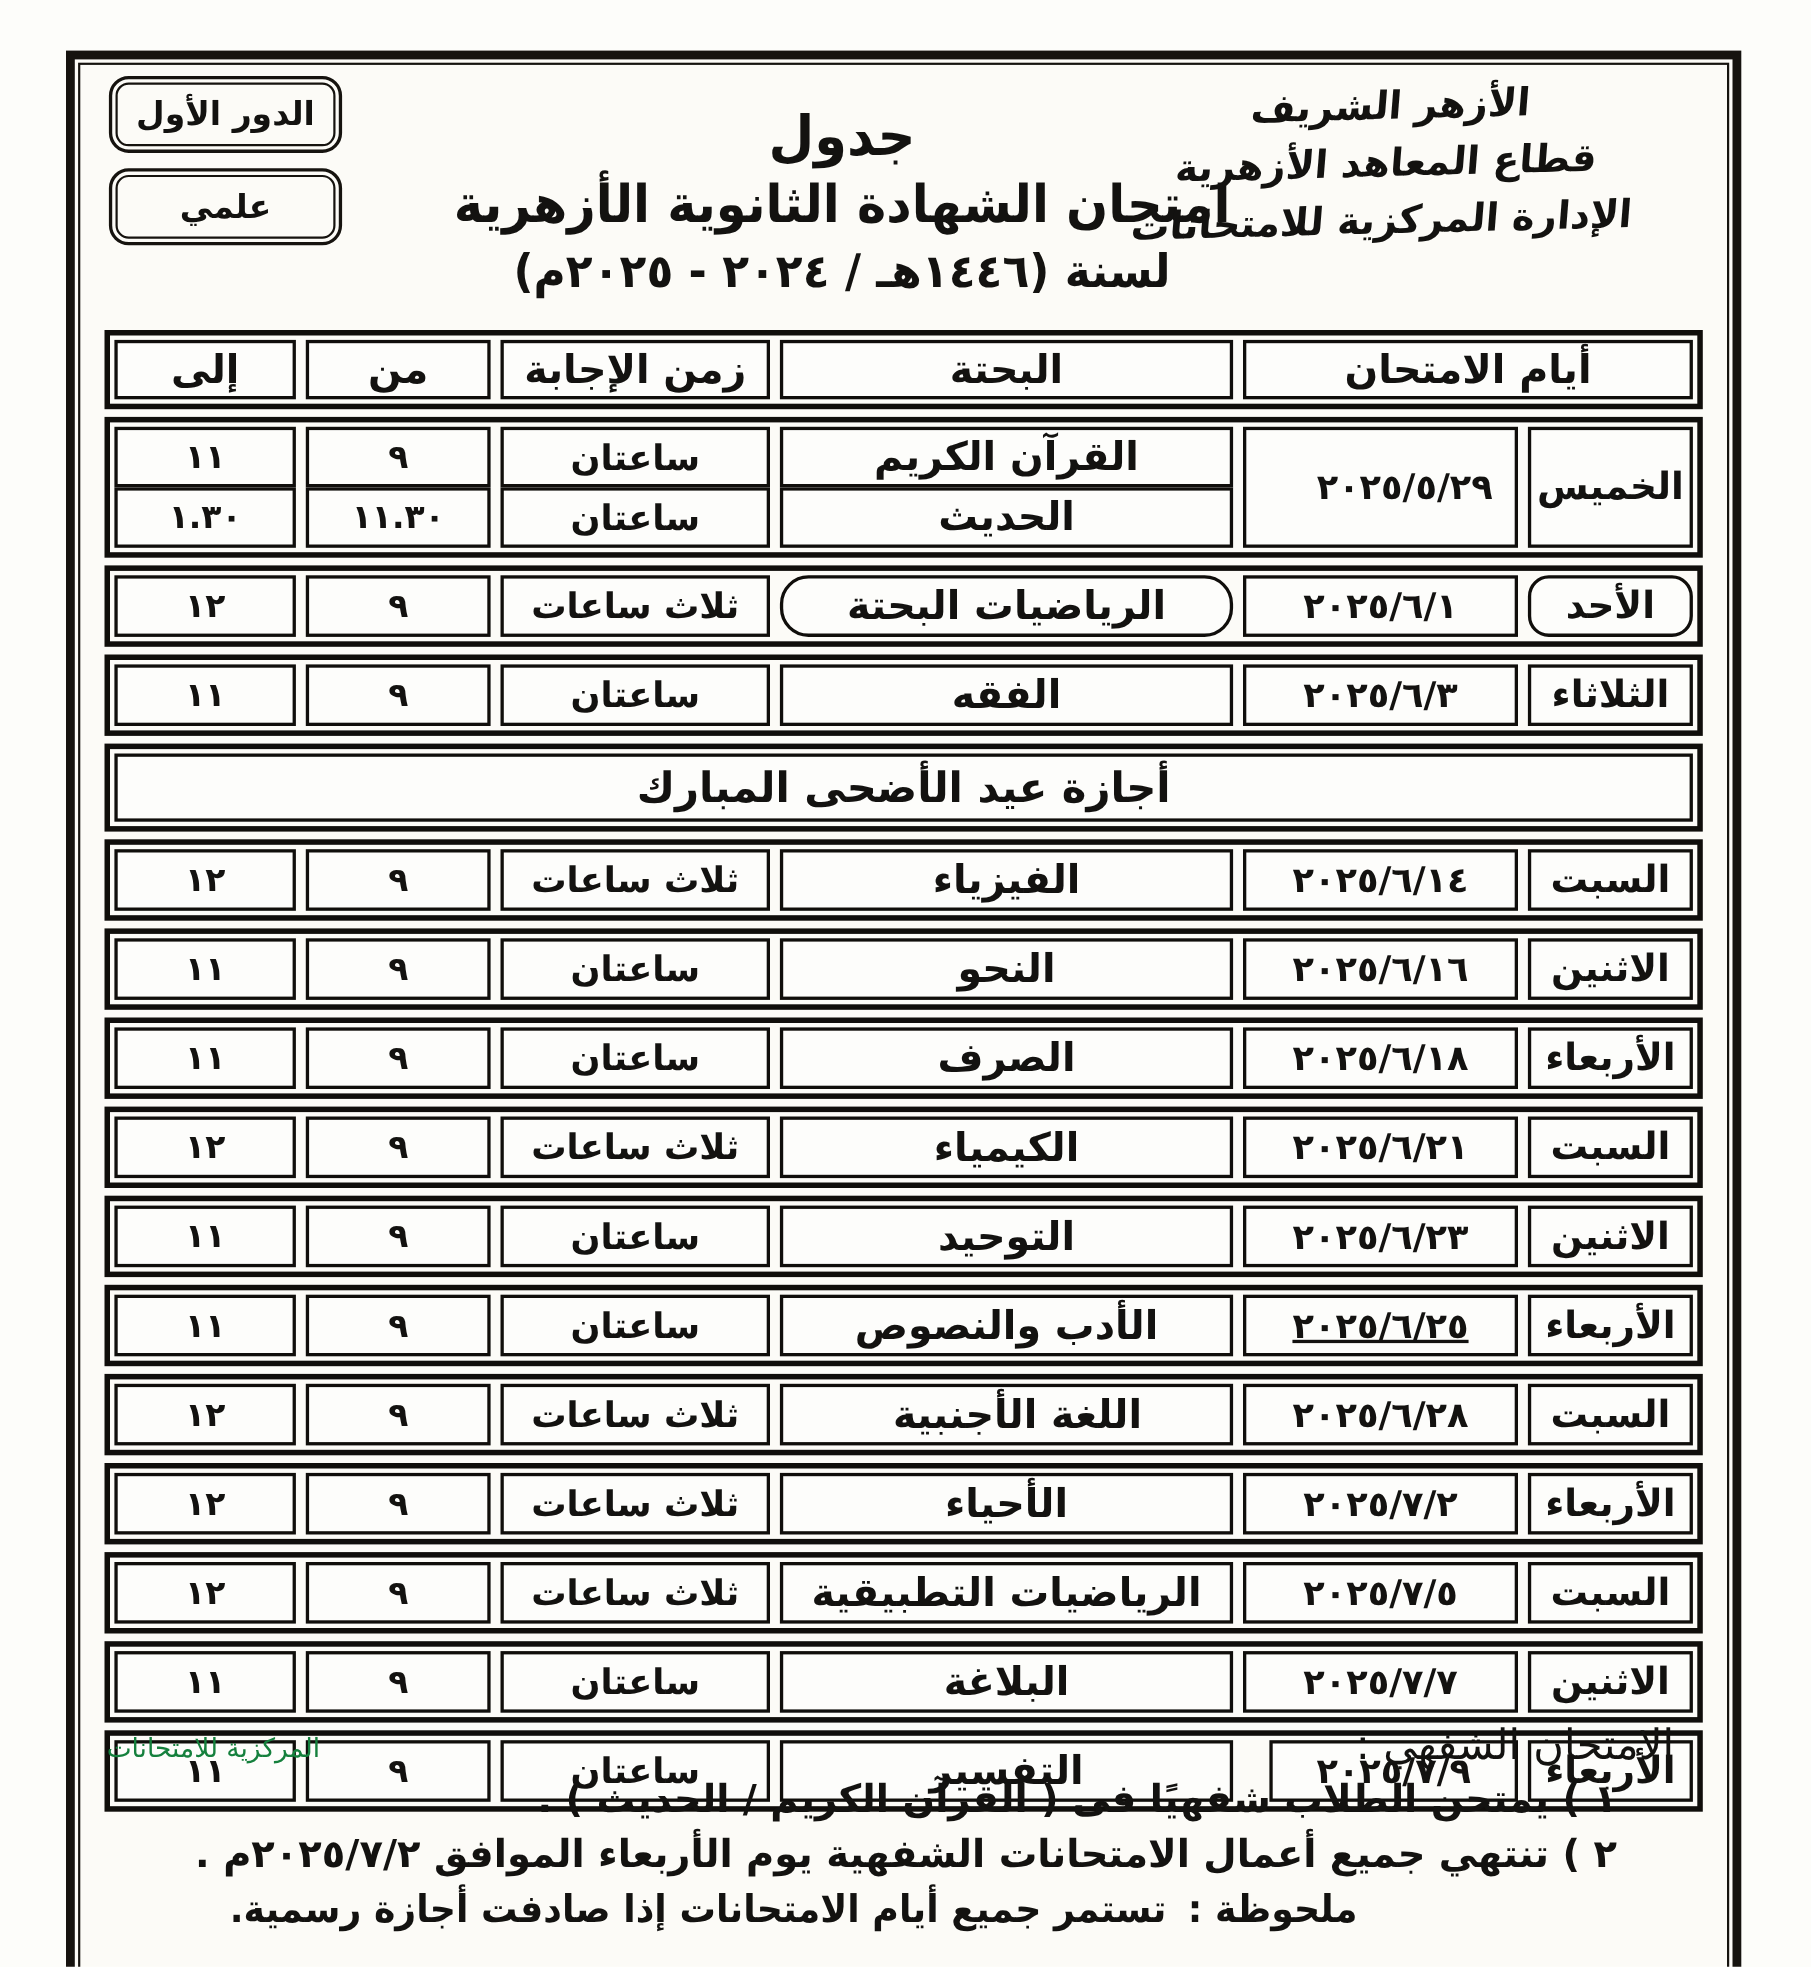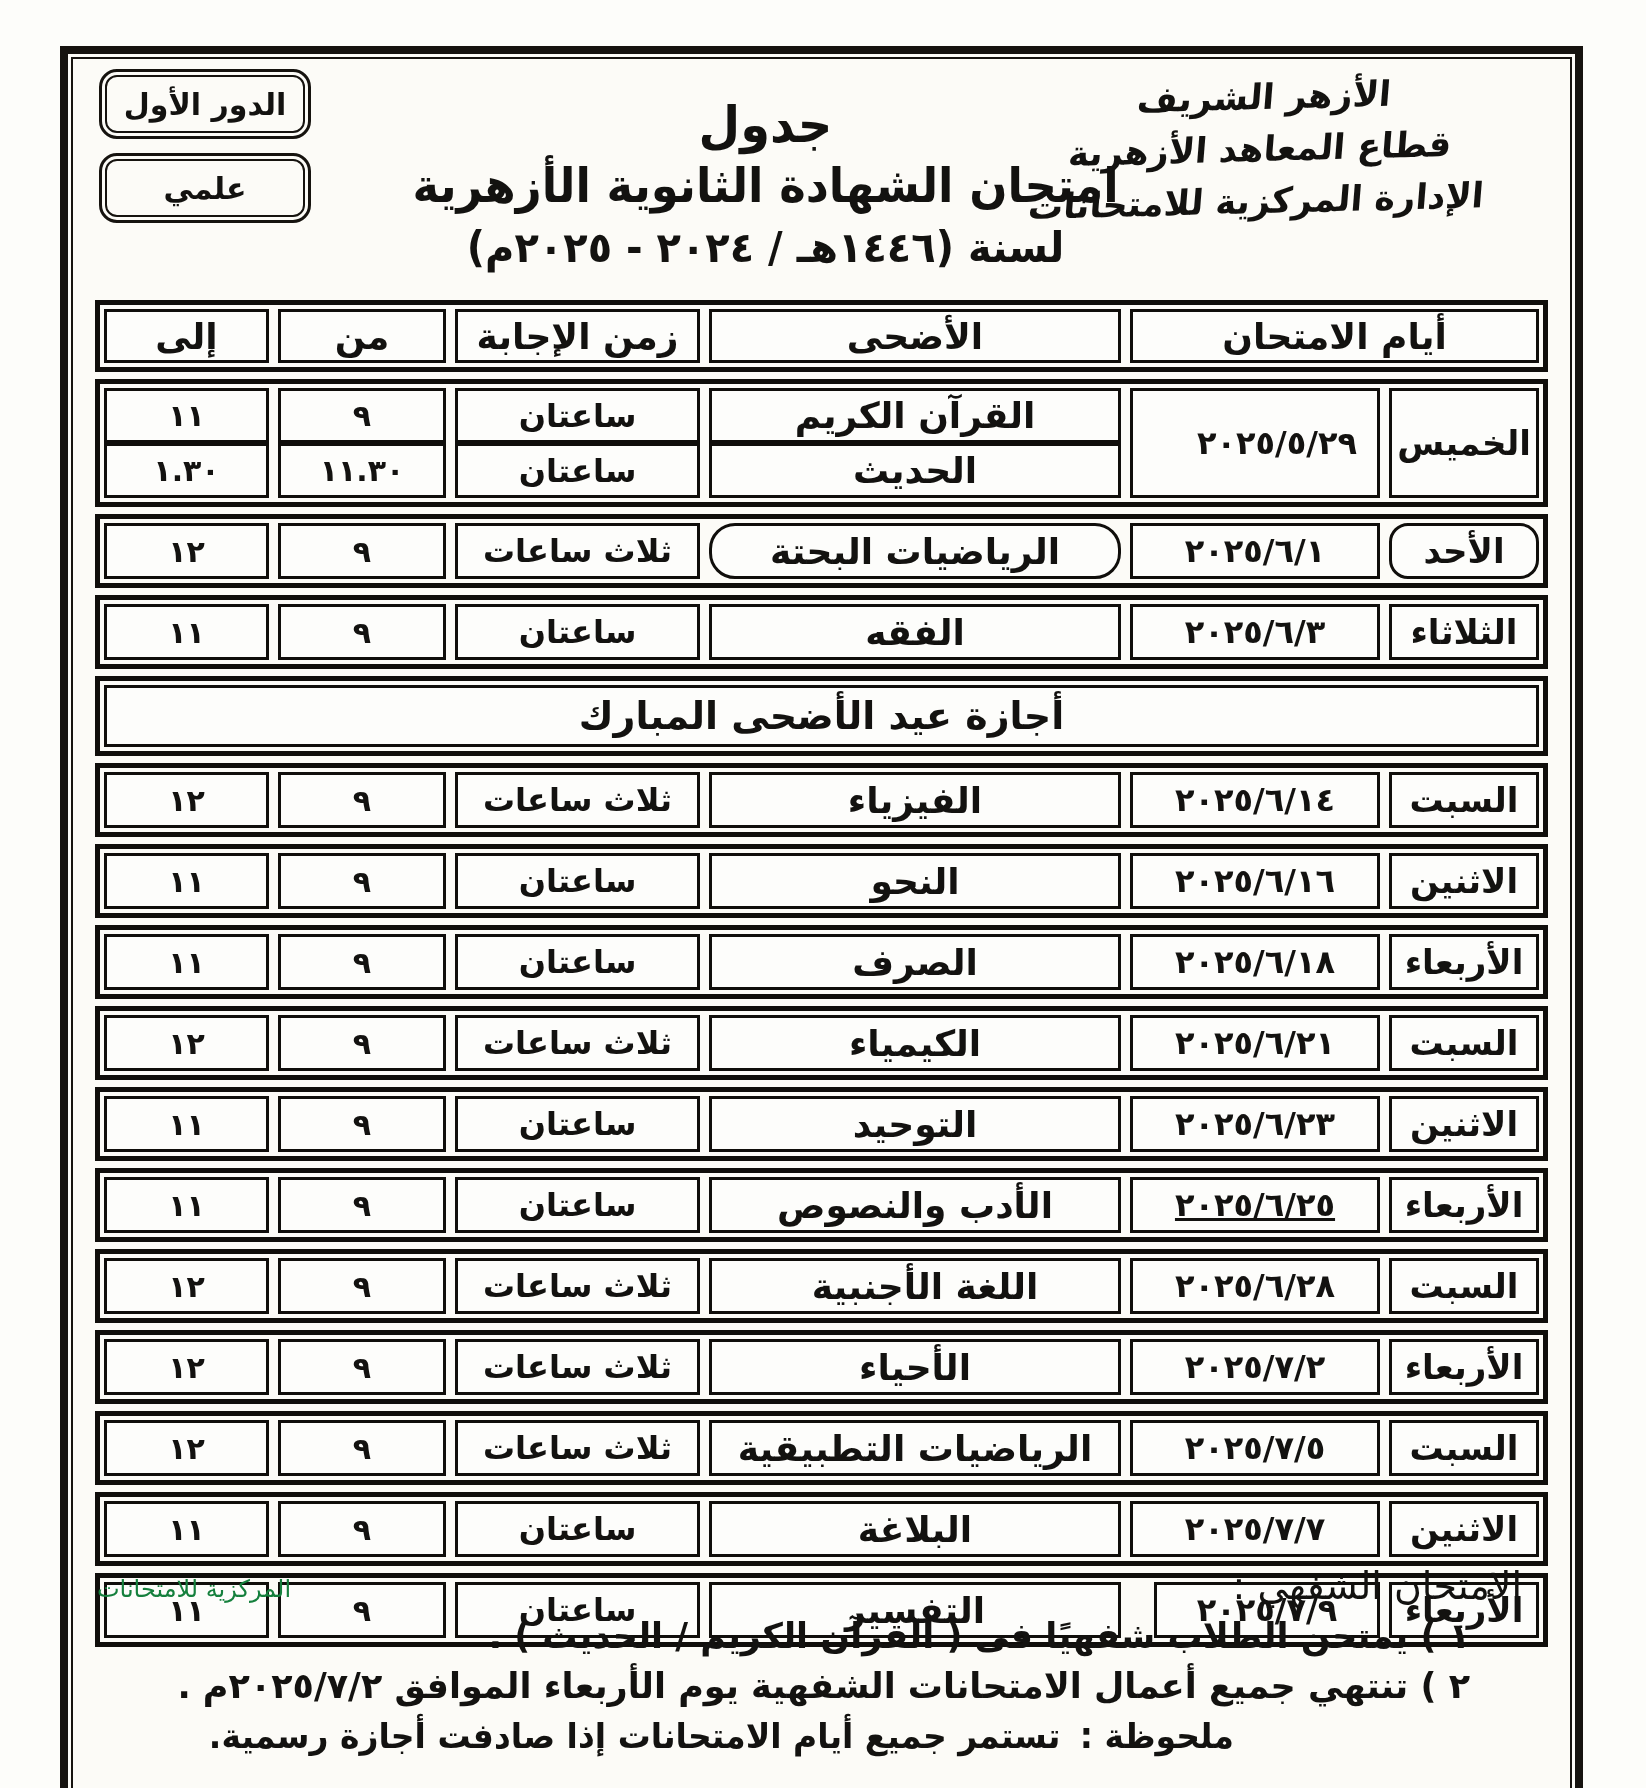--- a/index.html
+++ b/index.html
@@ -84,21 +84,21 @@
 
     <div class="org">
       <div>الأزهر الشريف</div>
       <div>قطاع المعاهد الأزهرية</div>
       <div>الإدارة المركزية للامتحانات</div>
     </div>
 
     <div class="exam-table">
       <div class="trow head">
         <div class="tcell" style="grid-column:1 / 3;">أيام الامتحان</div>
-        <div class="tcell" style="grid-column:3;">الأضحى</div>
+        <div class="tcell" style="grid-column:3;">البحتة</div>
         <div class="tcell" style="grid-column:4;">زمن الإجابة</div>
         <div class="tcell" style="grid-column:5;">من</div>
         <div class="tcell" style="grid-column:6;">إلى</div>
       </div>
       <div>
           <div class="trow data" style="grid-template-rows: repeat(2, 55px);">
             <div class="tcell c-day" style="grid-area: 1 / 1 / -1;">الخميس</div>
             <div class="tcell c-date" style="grid-area: 1 / 2 / -1; padding-left: 44px;">٢٠٢٥/٥/٢٩</div>
             <div class="tcell c-subject" style="grid-area: 1 / 3;">القرآن الكريم</div>
             <div class="tcell c-duration" style="grid-area: 1 / 4;">ساعتان</div>

